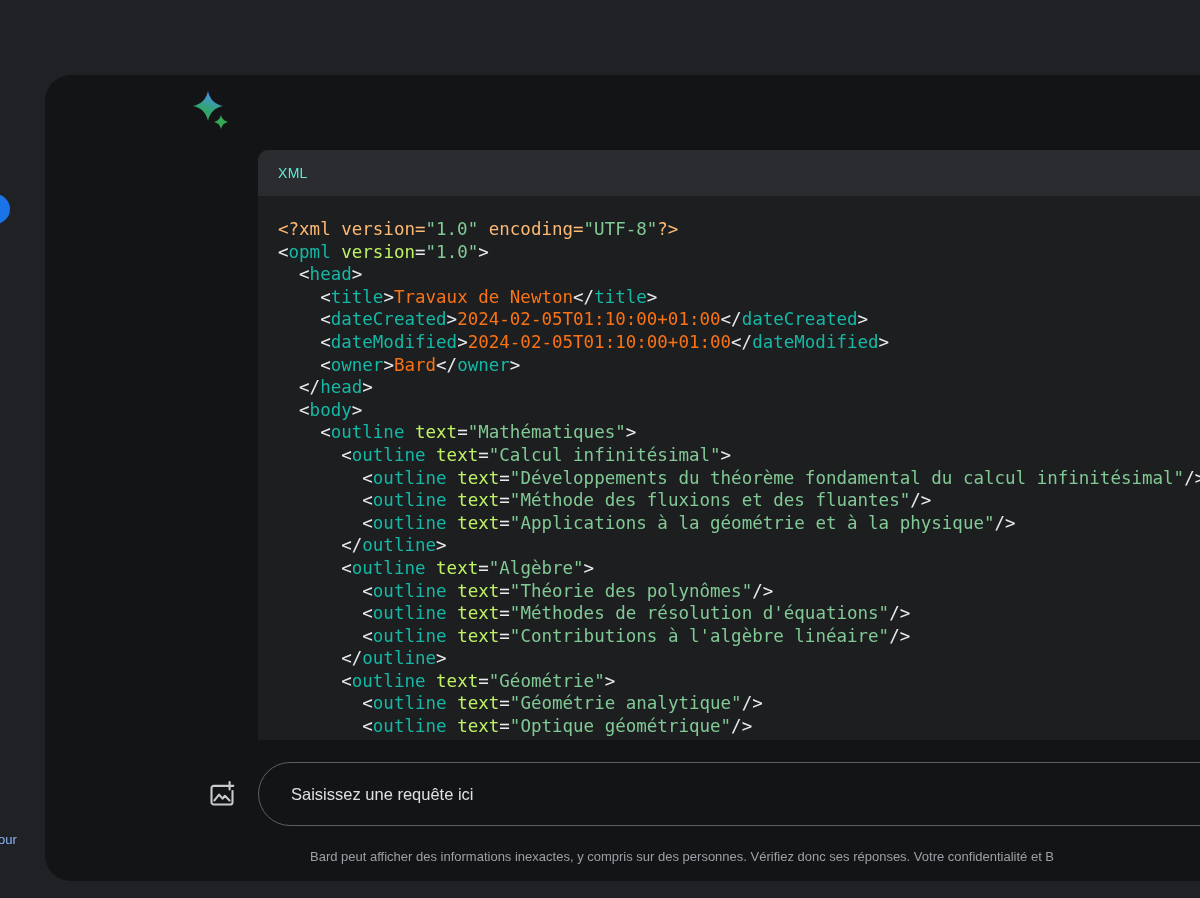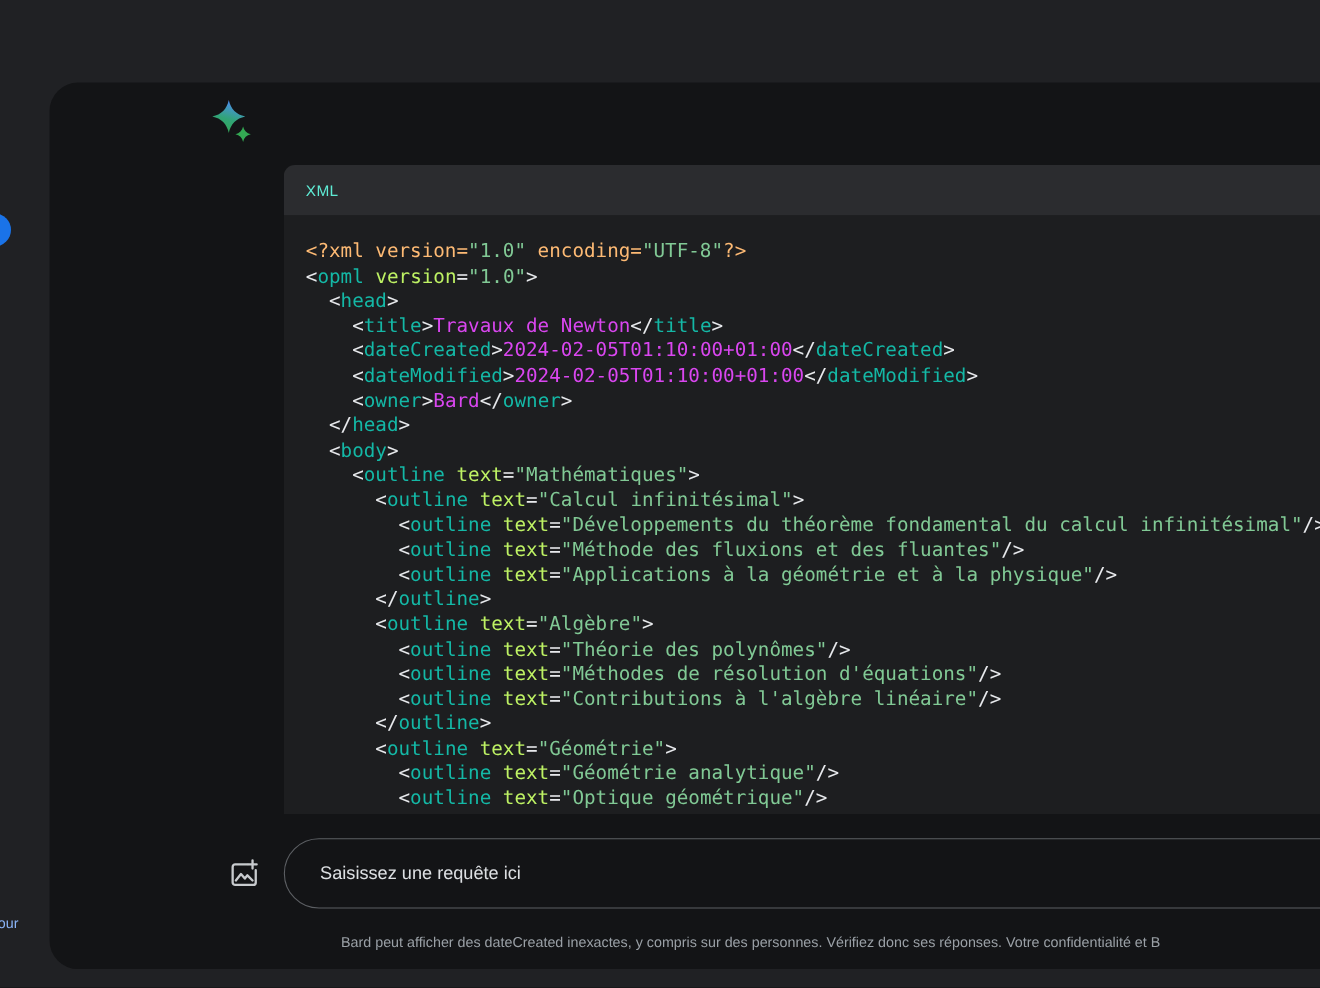--- a/index.html
+++ b/index.html
@@ -79,21 +79,21 @@
     background: #1d1e20;
     padding: 22px 0 0 20px;
     font-family: "DejaVu Sans Mono", monospace;
     font-size: 17.5px;
     line-height: 22.6px;
     white-space: pre;
     overflow: hidden;
   }
   .code-line { white-space: pre; }
   .tok-p { color: #e8eaed; }
-  .tok-x { color: #d946ef; }
+  .tok-x { color: #f97316; }
   .tok-t { color: #14b8a6; }
   .tok-a { color: #bef264; }
   .tok-s { color: #81c995; }
   .tok-m { color: #fdba74; }
   .add-image {
     position: absolute;
     left: 202px; top: 774px;
     width: 40px; height: 40px;
     background: transparent;
     border: none;
@@ -178,15 +178,15 @@
       <path d="M21 9.5 v9.5 a2 2 0 0 1 -2 2 H5 a2 2 0 0 1 -2 -2 V7 a2 2 0 0 1 2 -2 h9.5" fill="none" stroke="#c8cbce" stroke-width="1.8" stroke-linecap="round"></path>
       <path d="M18.5 1.8 v6.4 M15.3 5 h6.4" stroke="#c8cbce" stroke-width="1.8" stroke-linecap="round" fill="none"></path>
       <path d="M5.5 17.5 l4 -5 3 3.5 2 -2.5 4 4" fill="none" stroke="#c8cbce" stroke-width="1.8" stroke-linejoin="round" stroke-linecap="round"></path>
     </svg>
   </button>
 
   <div class="prompt-pill">
     <input type="text" placeholder="Saisissez une requête ici" style="">
   </div>
 
-  <div class="footer"><span>Bard peut afficher des dateCreated inexactes, y compris sur des personnes. Vérifiez donc ses réponses. </span><a class="privacy">Votre confidentialité et B</a></div>
+  <div class="footer"><span>Bard peut afficher des informations inexactes, y compris sur des personnes. Vérifiez donc ses réponses. </span><a class="privacy">Votre confidentialité et B</a></div>
 
 </div>
 
 </body></html>

